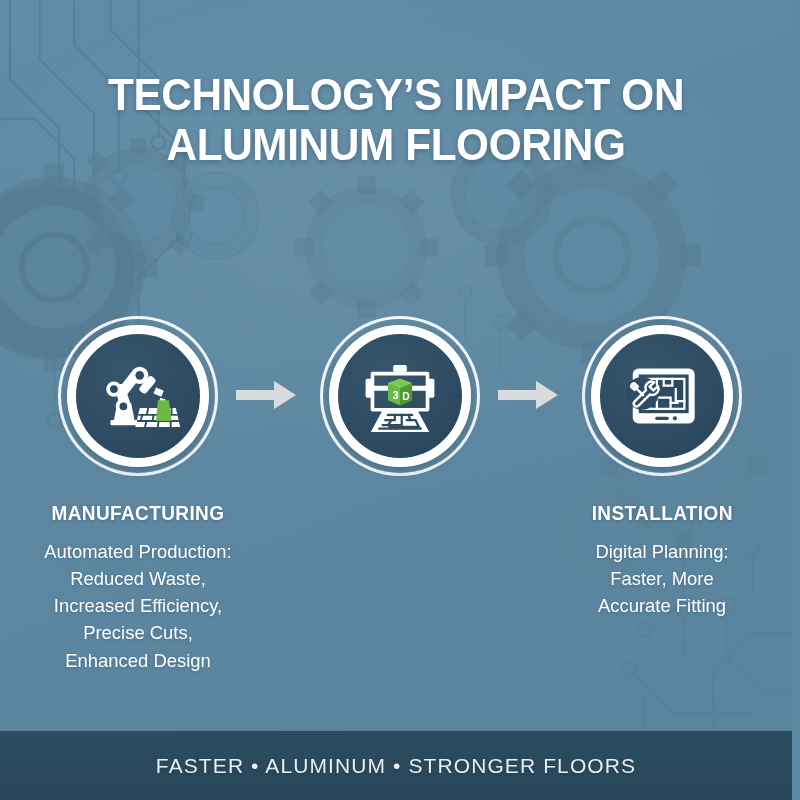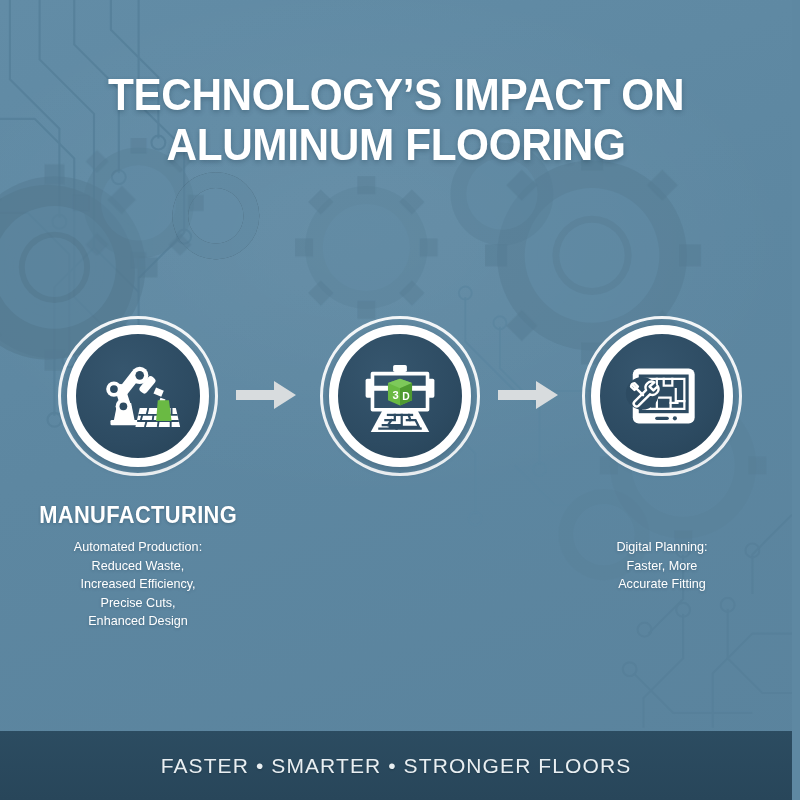--- a/index.html
+++ b/index.html
@@ -73,27 +73,27 @@
   .arrow{
     position:absolute;top:64px;width:62px;height:30px;
   }
   .arrow.a0{left:236px;}
   .arrow.a1{left:498px;}
   .arrow svg{width:62px;height:30px;display:block;}
 
   
   .step-head{
     position:absolute;top:186px;left:0;right:0;text-align:center;
-    color:#ffffff;font-weight:bold;font-size:23px;letter-spacing:0.4px;
+    color:#ffffff;font-weight:bold;font-size:20px;letter-spacing:0.4px;
     text-shadow:0 1px 3px rgba(20,45,62,0.30);
   }
   .step-head span{display:inline-block;transform:scaleX(0.95);}
   .step-desc{
     position:absolute;top:222px;left:0;right:0;text-align:center;
-    color:#ffffff;font-size:13px;line-height:1.43;font-weight:400;
+    color:#ffffff;font-size:19px;line-height:1.43;font-weight:400;
     text-shadow:0 1px 3px rgba(20,45,62,0.25);
   }
   .step-desc span{display:block;transform:scaleX(0.97);}
 </style>
 </head>
 <body>
 
 <div id="stage">
 
   <svg class="bg-layer" viewBox="0 0 800 800" preserveAspectRatio="none" aria-hidden="true">
@@ -470,25 +470,28 @@
               <circle cx="27" cy="47" r="19" fill="#2d4b62"></circle>
               <g stroke="#ffffff" stroke-width="2.8" fill="none" stroke-linecap="round" stroke-linejoin="round">
                 <path d="M41 34 a7 7 0 0 0 -9.5 9.2 L18 56.5 a3.4 3.4 0 0 0 4.8 4.8 L36 48 a7 7 0 0 0 9.2 -9.4 L40 43.5 L35.5 39 Z"></path>
                 <path d="M16 37 L28 49"></path>
                 <path d="M14 39 a4.5 4.5 0 0 1 4 -4 l4 4 -4 4 Z"></path>
               </g>
             </g>
           </svg>
         </div>
       </div>
+      <div class="step-head">
+        <span>INSTALLATION</span>
+      </div>
       <div class="step-desc">
         <span>Digital Planning:</span>
         <span>Faster, More</span>
         <span>Accurate Fitting</span>
       </div>
     </div>
   </div>
 
   <div id="footer">
-    <div id="footer-text">FASTER • SMARTER • STRONGER FLOORS</div>
+    <div id="footer-text">FASTER • ALUMINUM • STRONGER FLOORS</div>
   </div>
 
 </div>
 
 </body></html>

